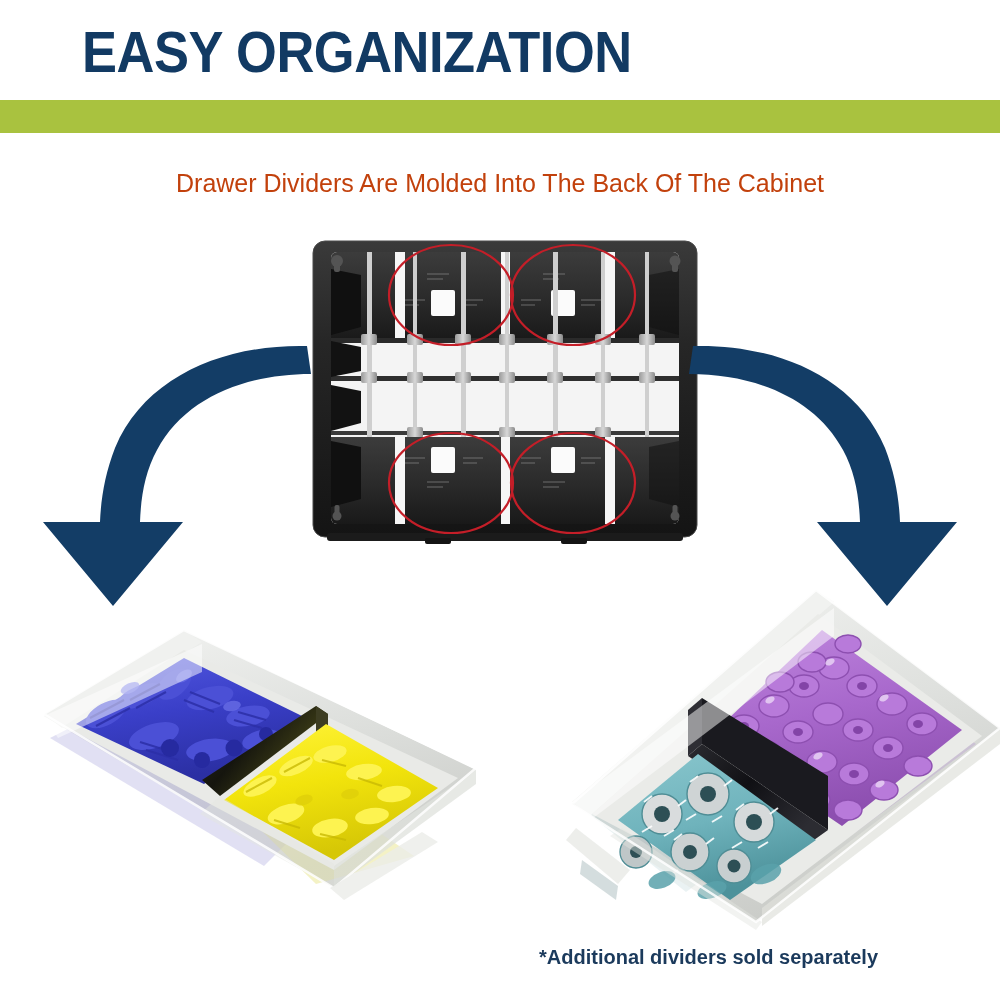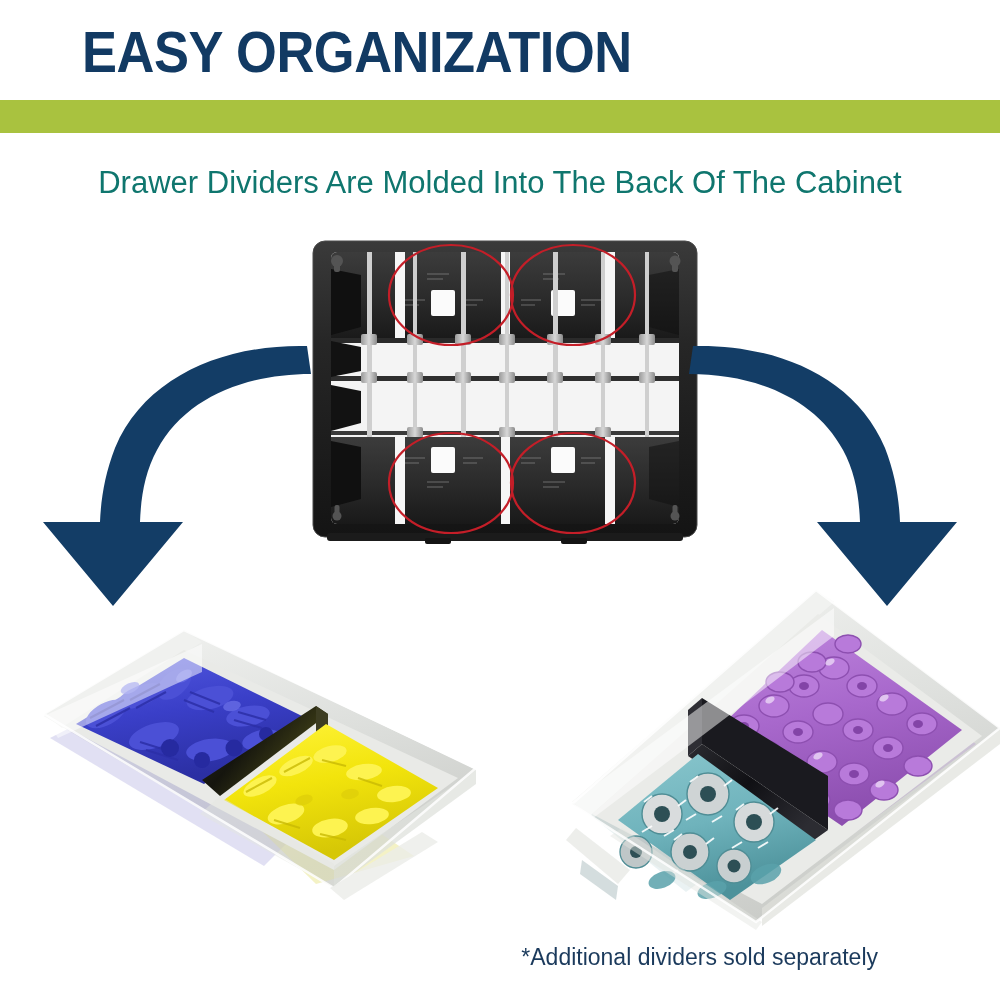--- a/index.html
+++ b/index.html
@@ -34,22 +34,22 @@
     position: absolute;
     left: 0; top: 100px;
     width: 1000px; height: 33px;
     background: #A9C23F;
   }
   #subtitle {
     position: absolute;
     left: 0; top: 163px;
     width: 1000px;
     text-align: center;
-    color: #0f766e;
-    font-size: 31px;
+    color: #c2410c;
+    font-size: 25px;
     line-height: 40px;
     font-weight: 400;
     white-space: nowrap;
   }
 
   
   #cabinet-wrap {
     position: absolute;
     left: 305px; top: 235px;
     width: 400px; height: 318px;
@@ -76,23 +76,23 @@
     position: absolute; left: 566px; top: 578px;
     width: 440px; height: 352px;
   }
   .bin-svg { display: block; width: 100%; height: 100%; }
 
   
   #footnote {
     position: absolute;
     right: 22px; top: 940px;
     color: #1B3A5C;
-    font-size: 23px;
+    font-size: 20px;
     line-height: 34px;
-    font-weight: 400;
+    font-weight: 700;
     white-space: nowrap;
   }
 </style>
 </head>
 <body>
 
 <div id="page">
 
   <div id="title">EASY ORGANIZATION</div>
 

